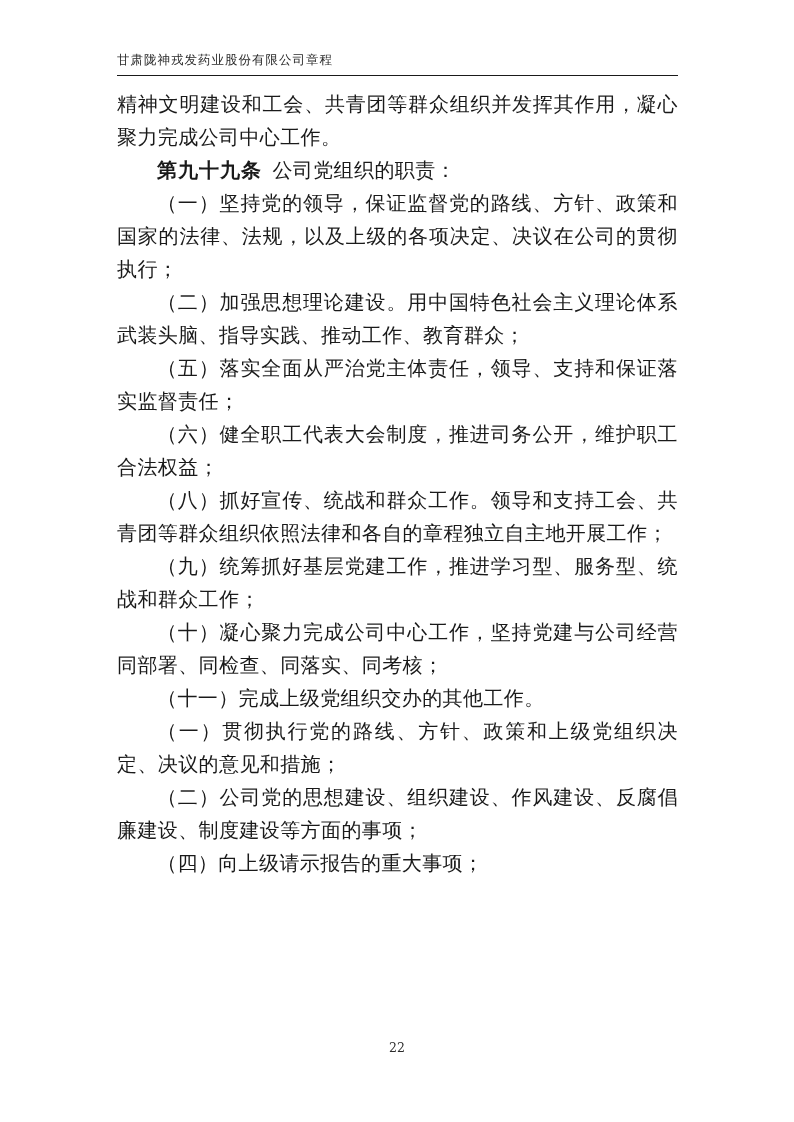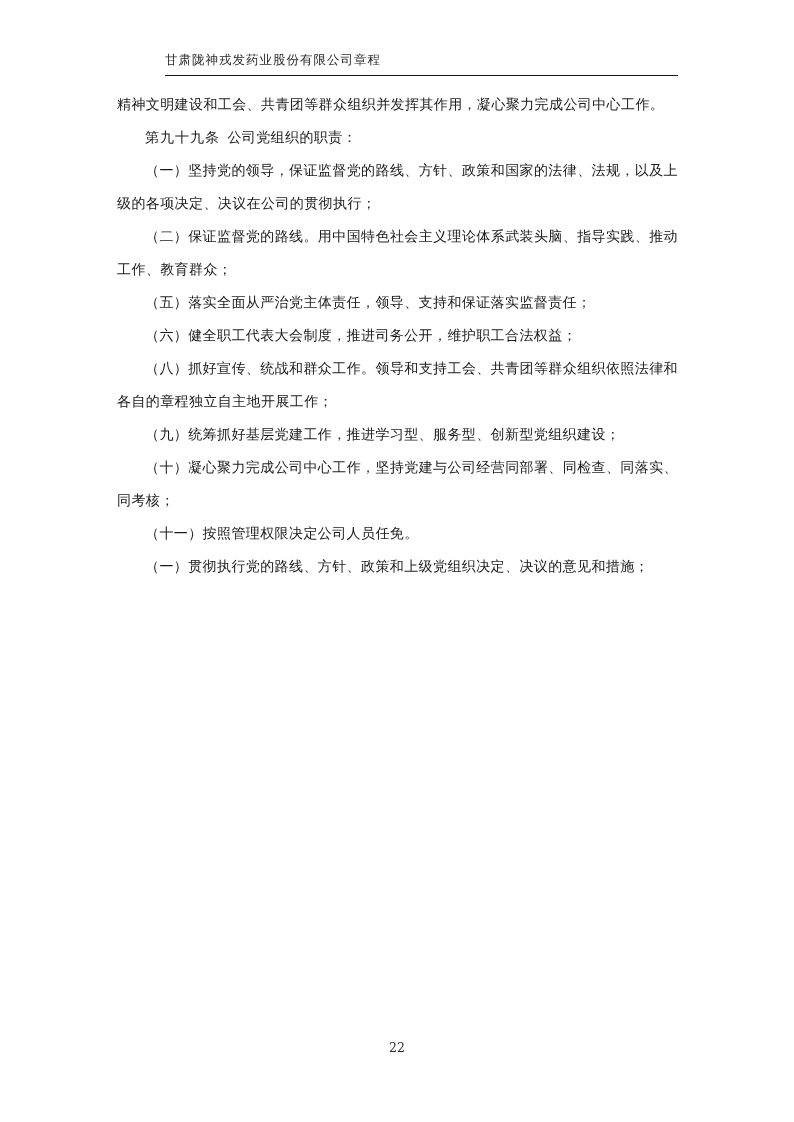--- a/index.html
+++ b/index.html
@@ -15,54 +15,53 @@
     font-family: "DejaVu Serif", "Liberation Serif", serif;
     color: #1a1a1a;
     overflow: hidden;
     box-sizing: border-box;
   }
   .header {
     position: absolute;
     left: 117px;
     right: 116px;
     top: 52px;
-    margin-left: 48px;
   }
   .header-title {
     font-size: 12.5px;
     letter-spacing: 1px;
     color: #2b2b2b;
     padding-bottom: 6px;
   }
   .header-rule {
     border: none;
     border-top: 1.6px solid #1a1a1a;
     margin: 0;
   }
   .content {
     position: absolute;
     left: 117px;
     width: 561px;
     top: 88px;
   }
   .content p {
     margin: 0;
-    font-size: 14px;
+    font-size: 20px;
     line-height: 33px;
     text-align: justify;
     text-justify: inter-ideograph;
     text-indent: 2em;
     letter-spacing: 0.4px;
     color: #1a1a1a;
   }
   .content p.first {
     text-indent: 0;
   }
   .content p b {
-    font-weight: normal;
+    font-weight: bold;
     letter-spacing: 1px;
   }
   .footer {
     position: absolute;
     left: 0;
     right: 0;
     top: 1040px;
     text-align: center;
     font-size: 12.5px;
     color: #2b2b2b;
@@ -75,27 +74,29 @@
 
   <div class="header">
     <div class="header-title">甘肃陇神戎发药业股份有限公司章程</div>
     <hr class="header-rule">
   </div>
 
   <div class="content">
       <p class="first">精神文明建设和工会、共青团等群众组织并发挥其作用，凝心聚力完成公司中心工作。</p>
       <p><b>第九十九条</b> 公司党组织的职责：</p>
       <p>（一）坚持党的领导，保证监督党的路线、方针、政策和国家的法律、法规，以及上级的各项决定、决议在公司的贯彻执行；</p>
-      <p>（二）保证监督党的路线。用中国特色社会主义理论体系武装头脑、指导实践、推动工作、教育群众；</p>
+      <p>（二）加强思想理论建设。用中国特色社会主义理论体系武装头脑、指导实践、推动工作、教育群众；</p>
       <p>（五）落实全面从严治党主体责任，领导、支持和保证落实监督责任；</p>
       <p>（六）健全职工代表大会制度，推进司务公开，维护职工合法权益；</p>
       <p>（八）抓好宣传、统战和群众工作。领导和支持工会、共青团等群众组织依照法律和各自的章程独立自主地开展工作；</p>
-      <p>（九）统筹抓好基层党建工作，推进学习型、服务型、创新型党组织建设；</p>
+      <p>（九）统筹抓好基层党建工作，推进学习型、服务型、统战和群众工作；</p>
       <p>（十）凝心聚力完成公司中心工作，坚持党建与公司经营同部署、同检查、同落实、同考核；</p>
-      <p>（十一）按照管理权限决定公司人员任免。</p>
+      <p>（十一）完成上级党组织交办的其他工作。</p>
       <p>（一）贯彻执行党的路线、方针、政策和上级党组织决定、决议的意见和措施；</p>
+      <p>（二）公司党的思想建设、组织建设、作风建设、反腐倡廉建设、制度建设等方面的事项；</p>
+      <p>（四）向上级请示报告的重大事项；</p>
     </div>
 
   <div class="footer">
     <span>22</span>
   </div>
 
 </div>
 
 </body></html>

